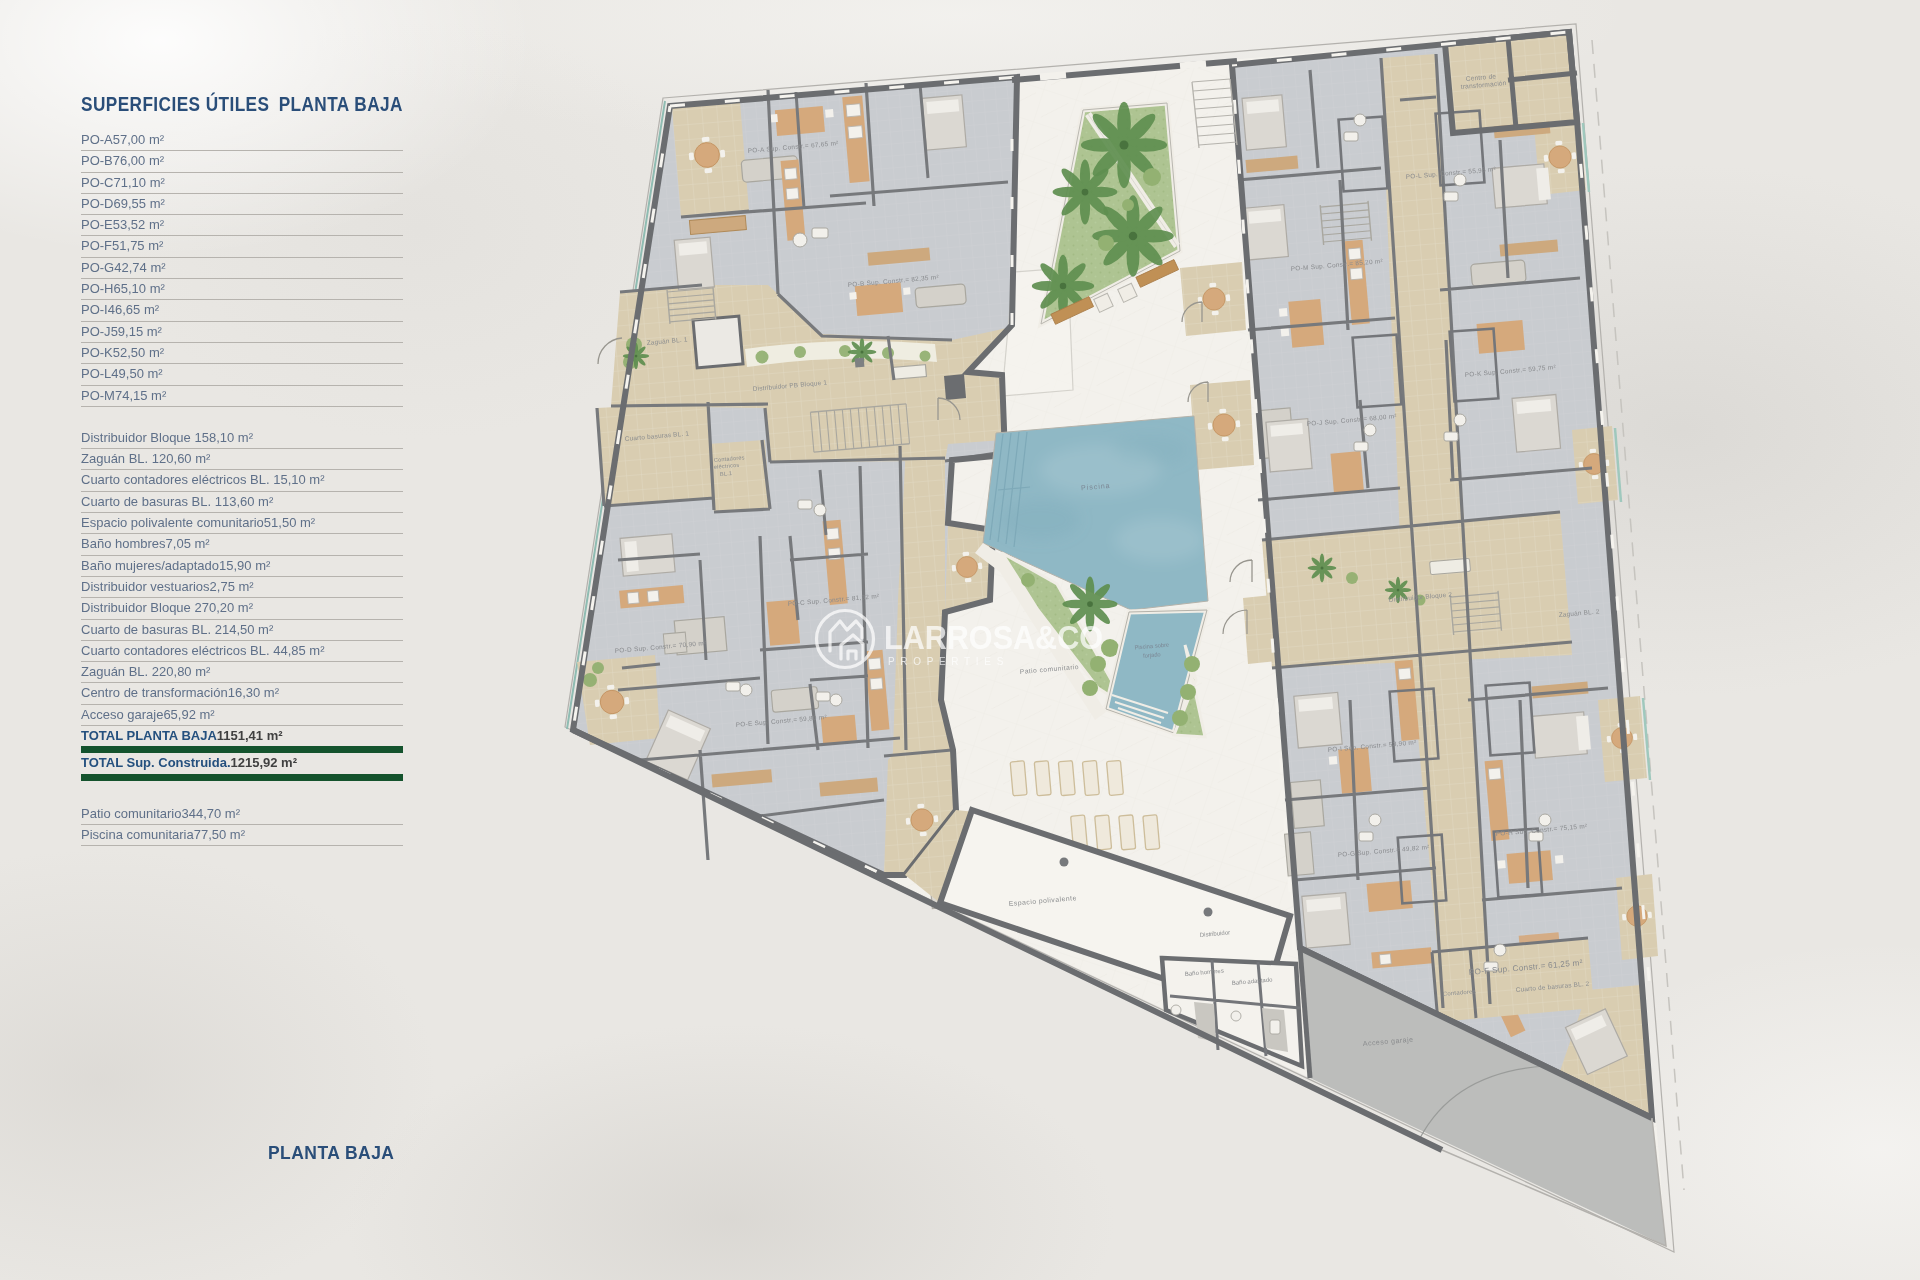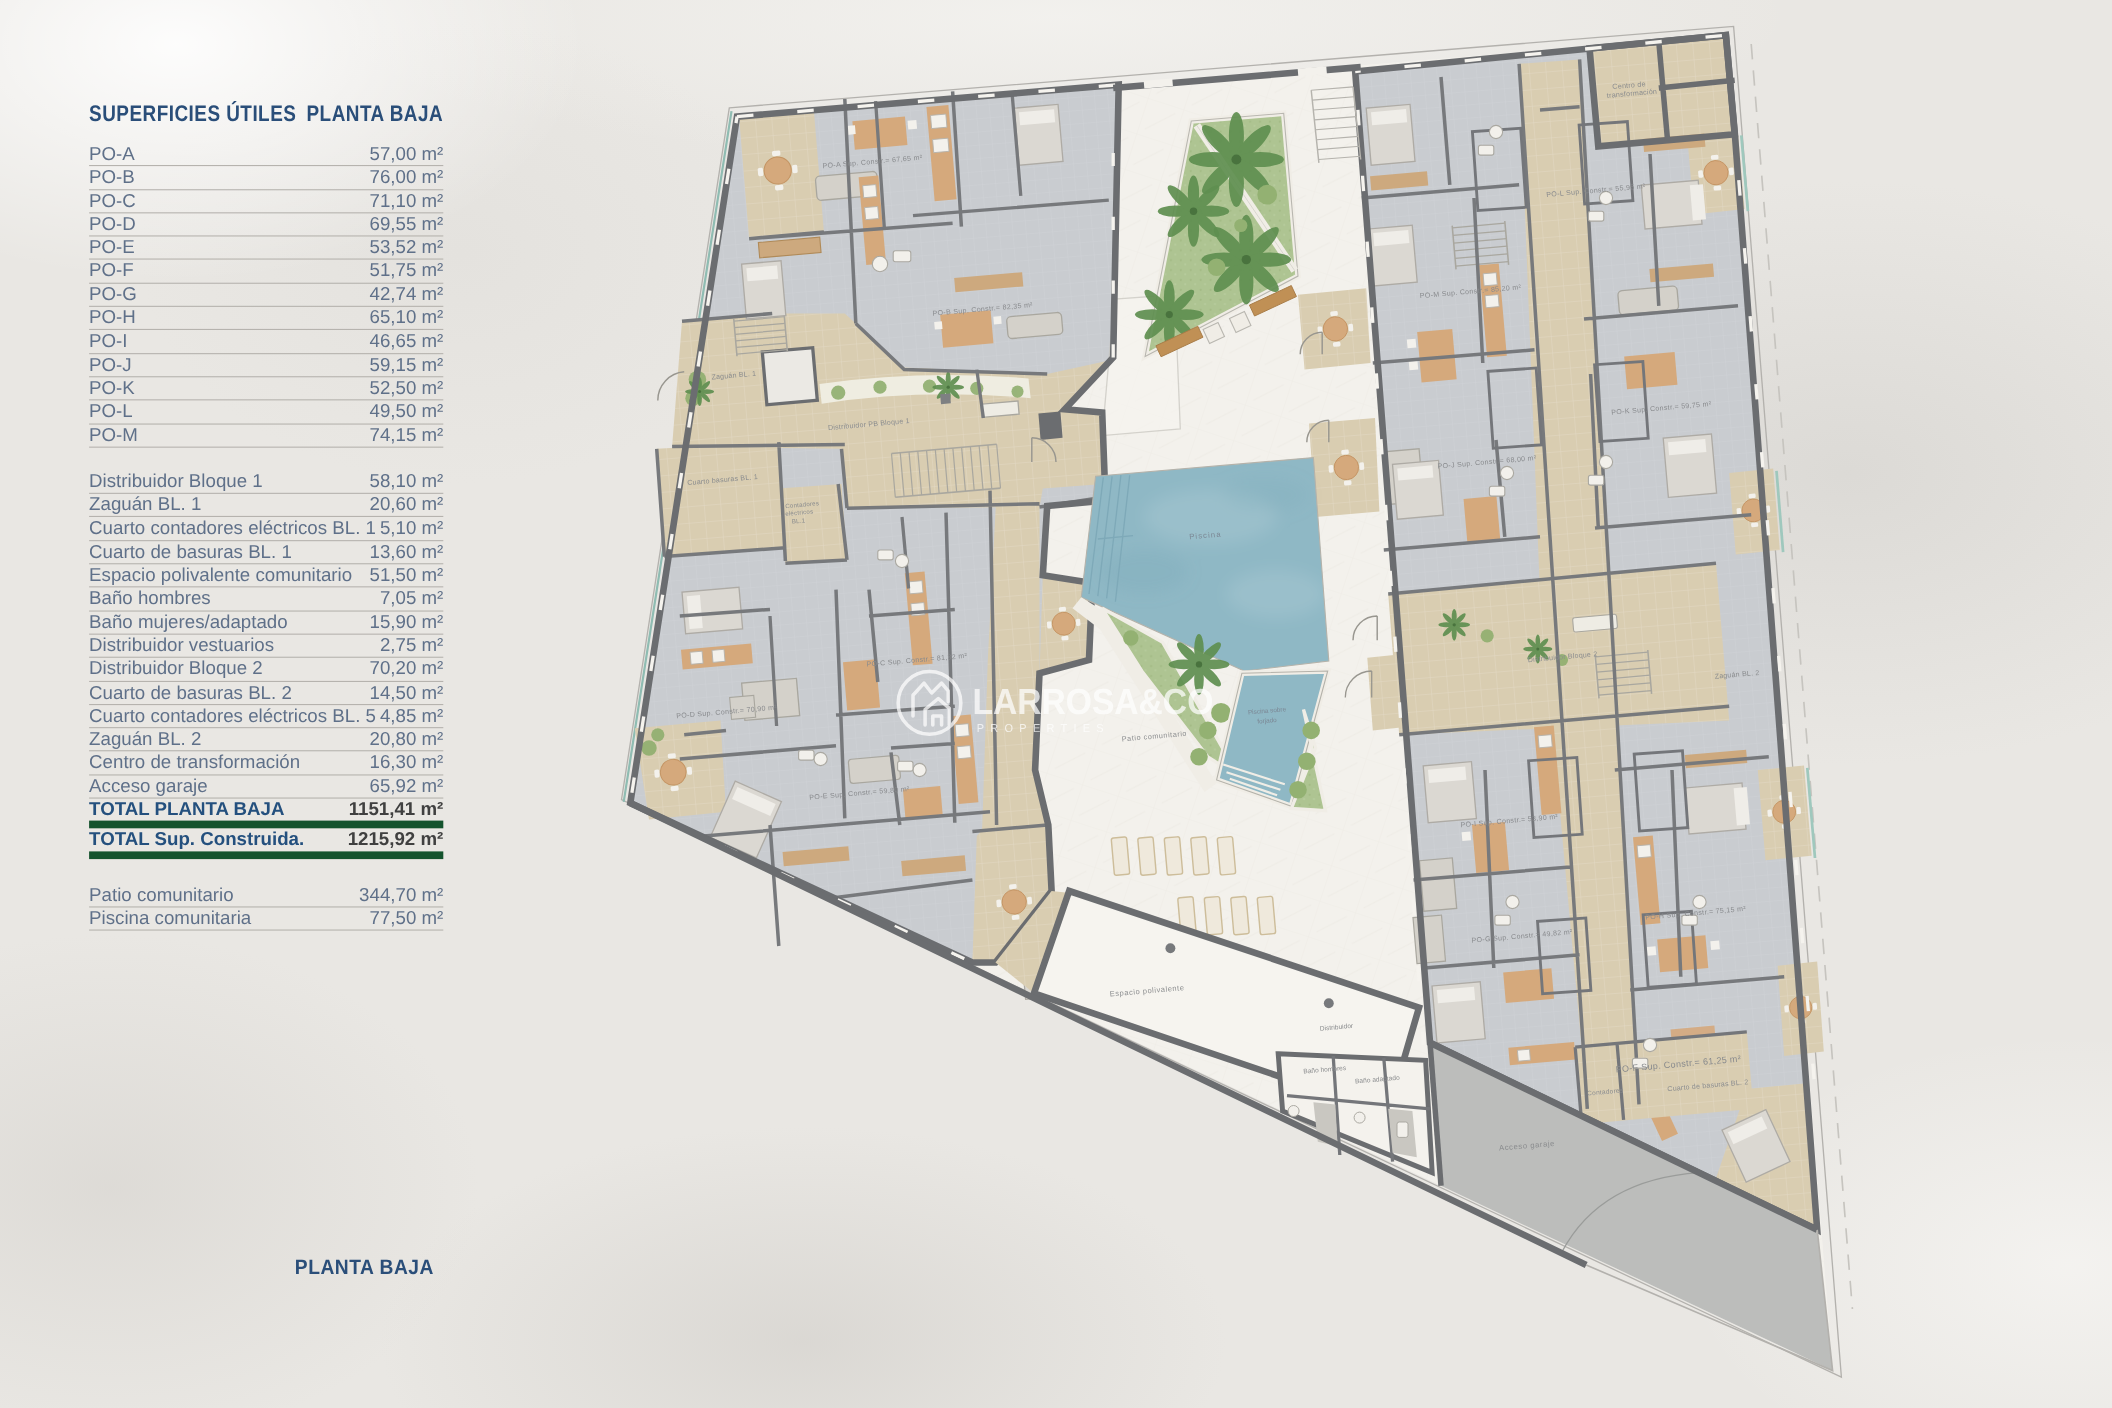--- a/index.html
+++ b/index.html
@@ -2,21 +2,21 @@
 <html><head>
 <meta charset="utf-8">
 <style>
 html,body{margin:0;padding:0}
 body{width:1920px;height:1280px;background:#e9e7e3;font-family:"Liberation Sans",sans-serif;overflow:hidden;position:relative}
 #plan{position:absolute;left:0;top:0}
 .tbl{position:absolute;left:81px;top:92px;width:322px}
 .hdr{position:relative;height:38px}
 .hdr .h1{position:absolute;left:0;top:0;font-weight:bold;font-size:20.5px;color:#2a4e79;white-space:nowrap;transform:scaleX(0.84);transform-origin:left top;letter-spacing:0.5px}
 .hdr .h2{position:absolute;right:0;top:0;font-weight:bold;font-size:20.5px;color:#2a4e79;white-space:nowrap;transform:scaleX(0.84);transform-origin:right top;letter-spacing:0.5px}
-.row{display:flex;justify-content:space-between;font-size:17px;line-height:20.3px;height:20.3px;border-bottom:1px solid #b6b3ae;color:#5f7089;white-space:nowrap}
+.row{display:flex;font-size:13px;line-height:20.3px;height:20.3px;border-bottom:1px solid #b6b3ae;color:#5f7089;white-space:nowrap}
 .tot{color:#24507e;font-weight:bold;border-bottom:7px solid #14532d}
 .tot span.v{color:#404040}
 .gap{height:21px;border:none}
 .pb-label{position:absolute;left:268px;top:1142px;font-size:19px;font-weight:bold;color:#2a4e79;letter-spacing:0.5px;transform:scaleX(0.92);transform-origin:left top}
 </style>
 </head>
 <body>
 
 <div style="position:absolute;left:0;top:0;width:1920px;height:1280px;background:
 radial-gradient(ellipse 520px 300px at 160px 40px, rgba(255,255,255,0.9), rgba(255,255,255,0) 72%),
@@ -119,21 +119,21 @@
     </div>
   <div class="row">
       <span>Distribuidor Bloque 2</span>
       <span class="v">70,20 m²</span>
     </div>
   <div class="row">
       <span>Cuarto de basuras BL. 2</span>
       <span class="v">14,50 m²</span>
     </div>
   <div class="row">
-      <span>Cuarto contadores eléctricos BL. 5</span>
+      <span>Cuarto contadores eléctricos BL. 4</span>
       <span class="v">4,85 m²</span>
     </div>
   <div class="row">
       <span>Zaguán BL. 2</span>
       <span class="v">20,80 m²</span>
     </div>
   <div class="row">
       <span>Centro de transformación</span>
       <span class="v">16,30 m²</span>
     </div>

